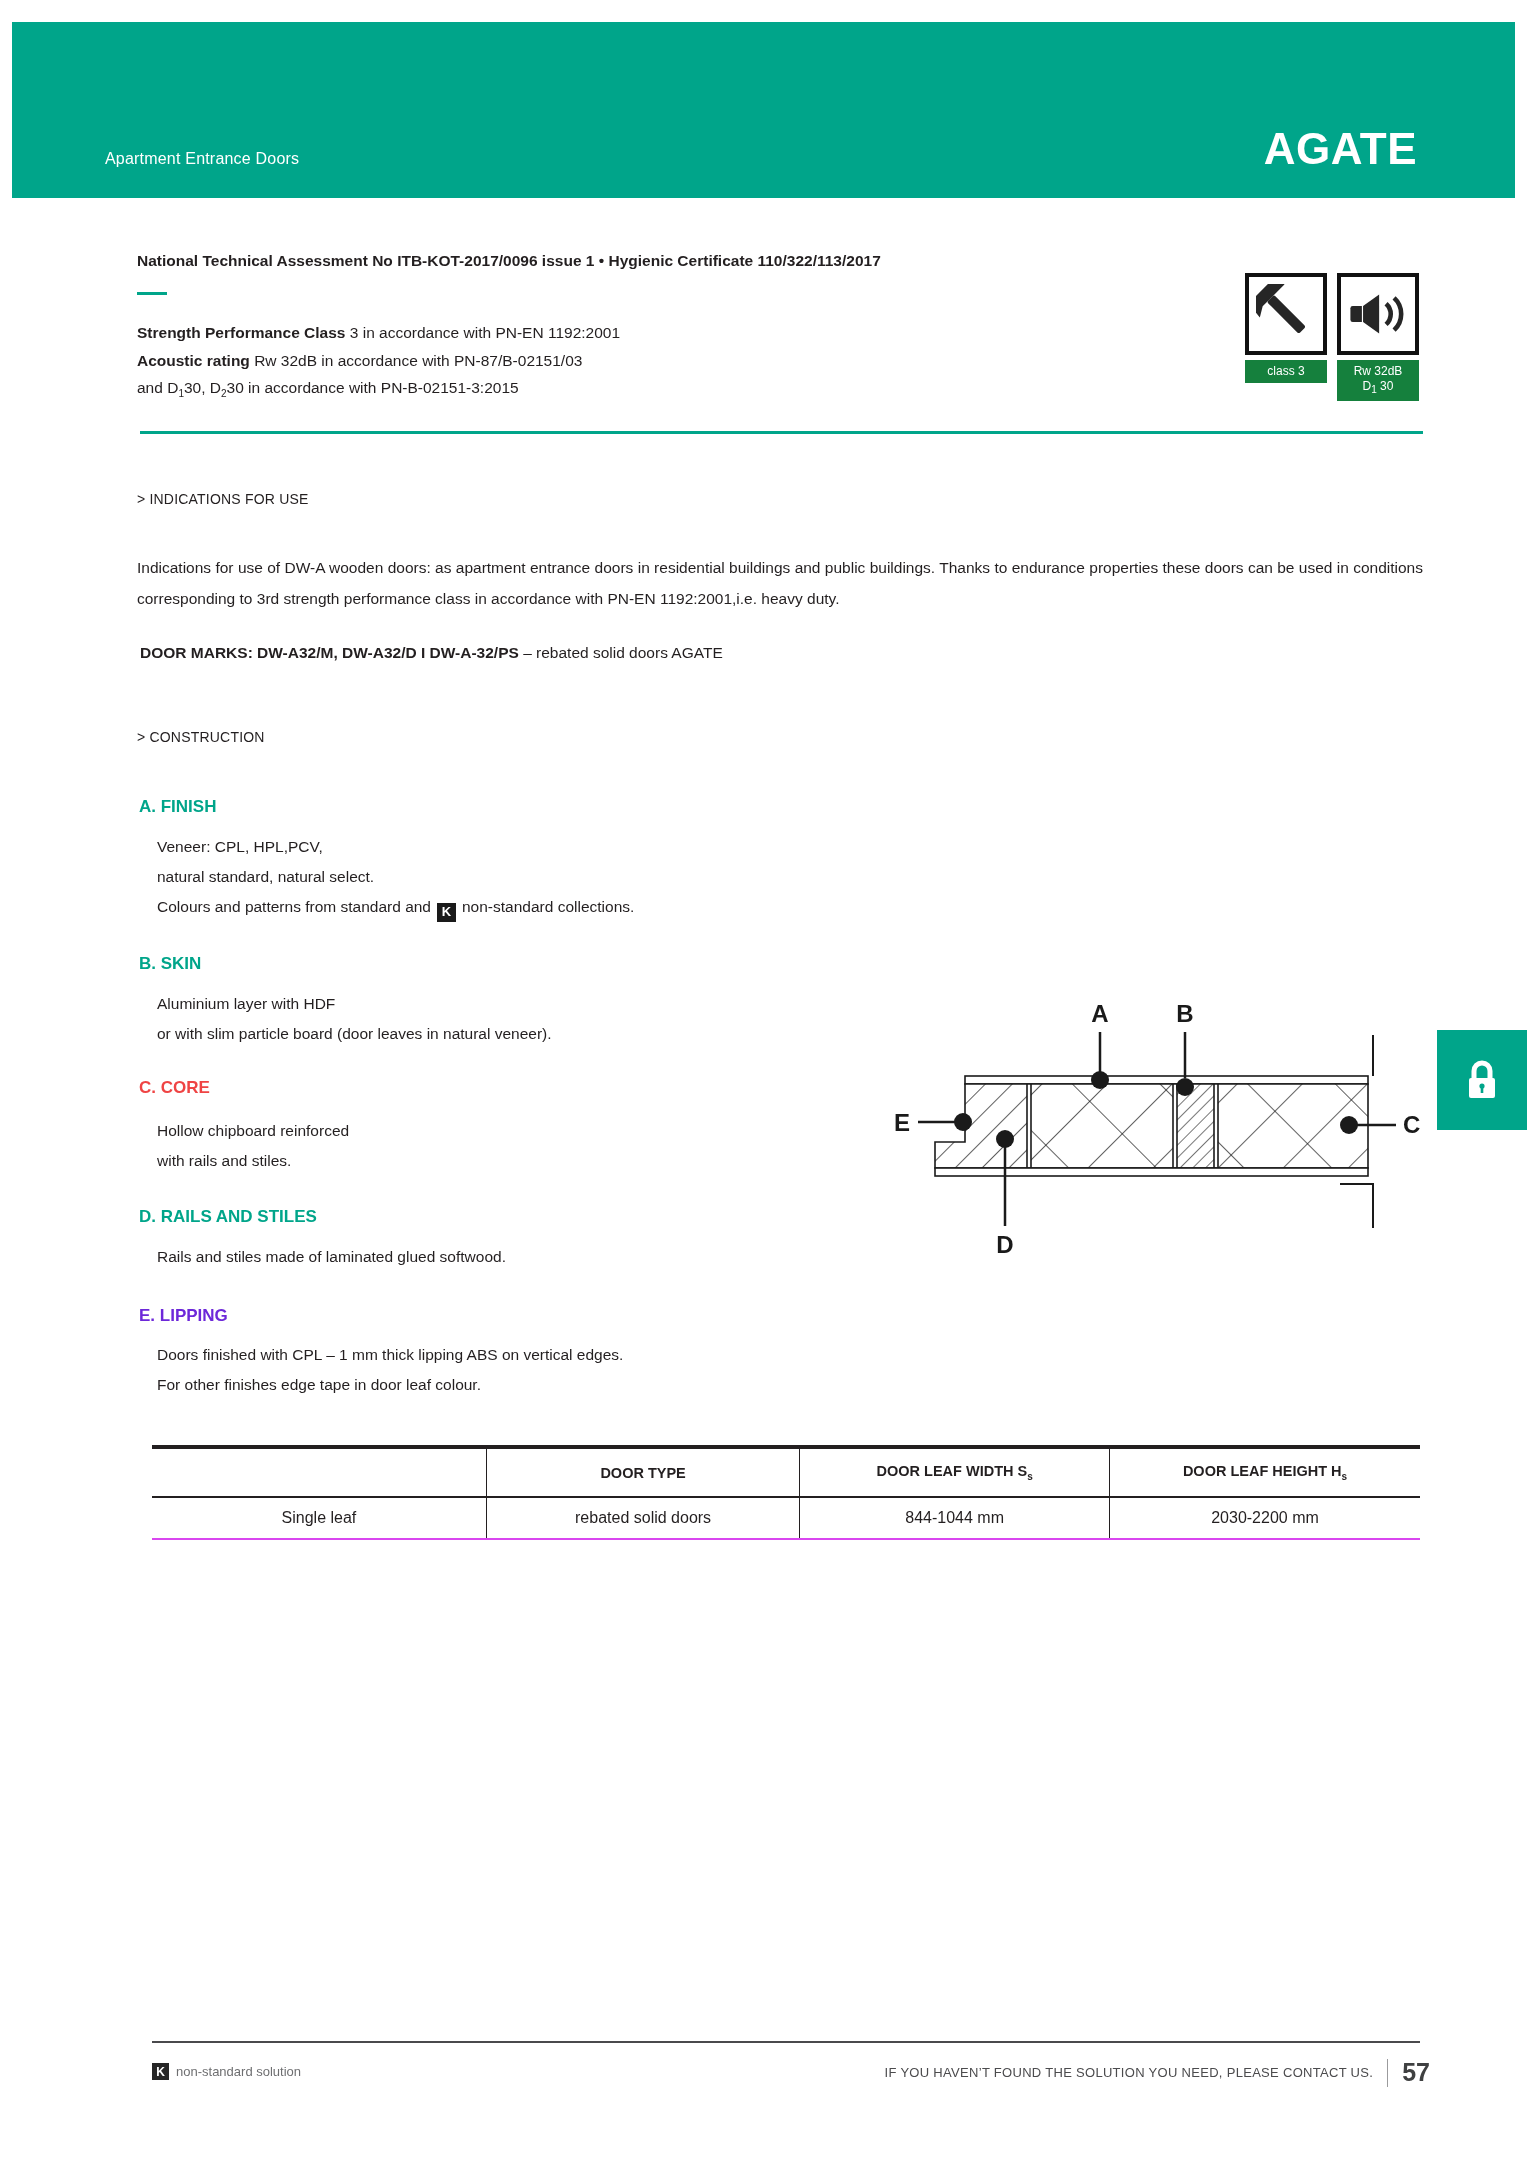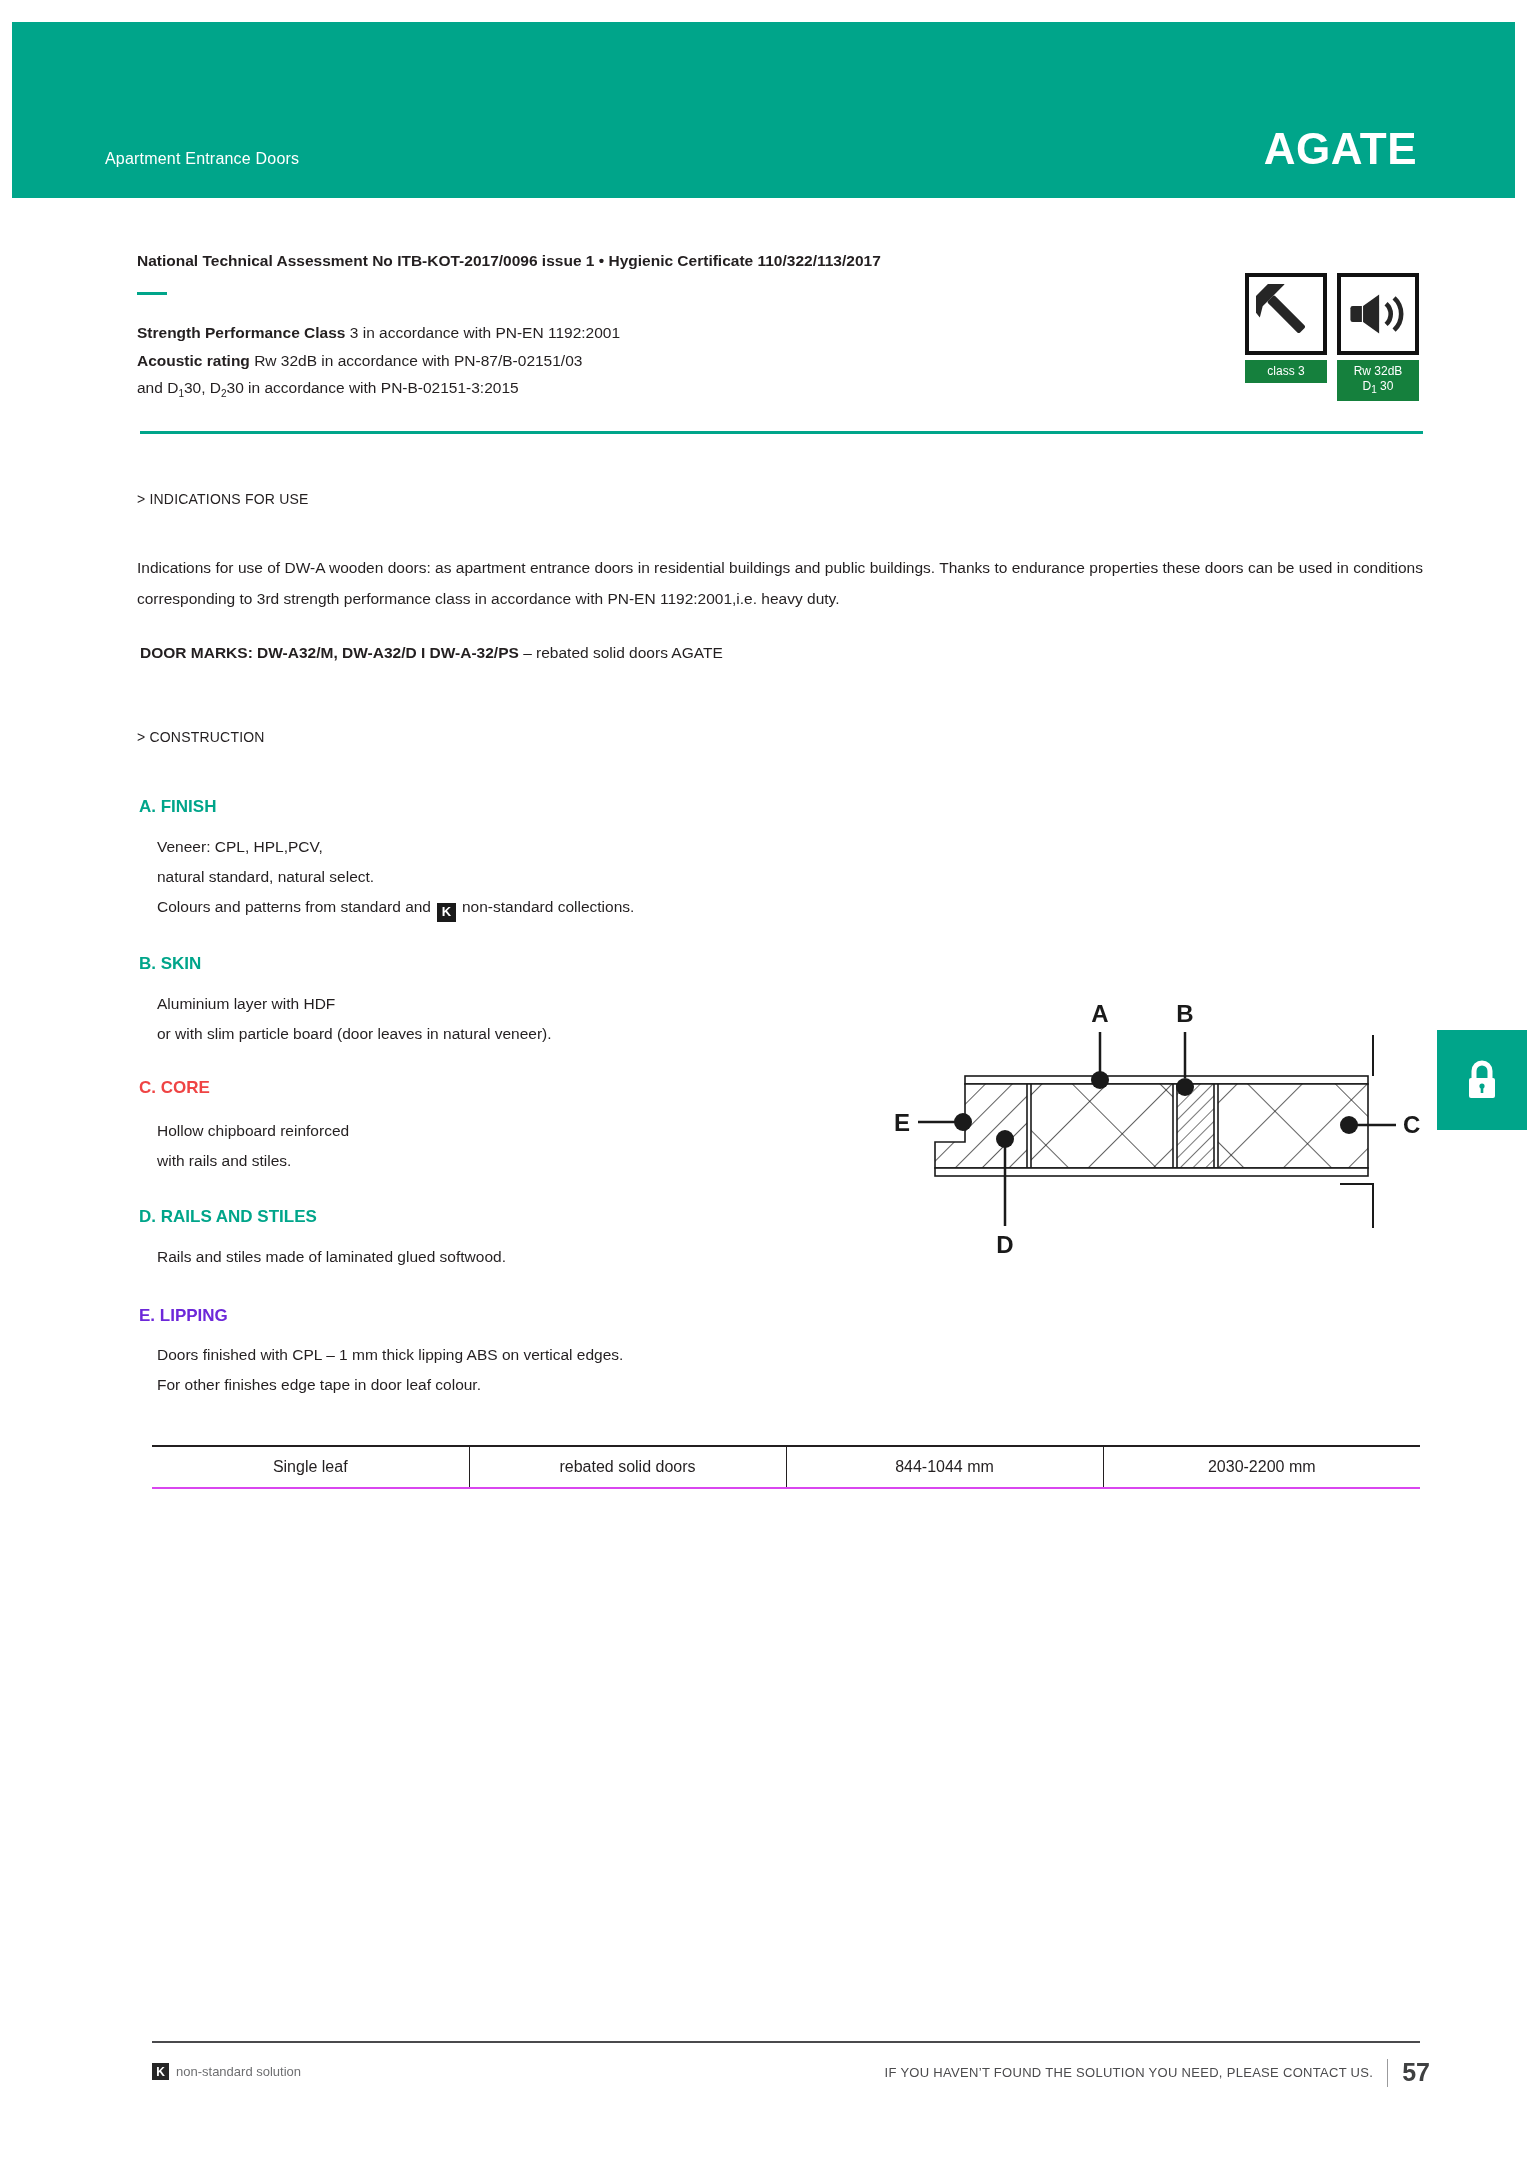--- a/index.html
+++ b/index.html
@@ -214,20 +214,26 @@
       <path d="M9 20 v-8 a8 8 0 0 1 16 0 v8" fill="none" stroke="#ffffff" stroke-width="5"></path>
       <rect x="4" y="19" width="26" height="20" rx="2" fill="#ffffff"></rect>
       <circle cx="17" cy="27" r="2.6" fill="#00a58a"></circle>
       <rect x="15.7" y="28" width="2.6" height="6" fill="#00a58a"></rect>
     </svg>
   </div>
 
   <div class="dim-table">
     <table>
       <tbody>
+          <tr>
+        <th class="col1"></th>
+        <th class="col2">DOOR TYPE</th>
+        <th class="col3"><span>DOOR LEAF WIDTH S</span><sub>s</sub></th>
+        <th class="col4"><span>DOOR LEAF HEIGHT H</span><sub>s</sub></th>
+      </tr>
       <tr>
         <td class="cell-bold">Single leaf</td>
         <td>rebated solid doors</td>
         <td>844-1044 mm</td>
         <td>2030-2200 mm</td>
       </tr>
     </tbody>
       </table>
   </div>
 

